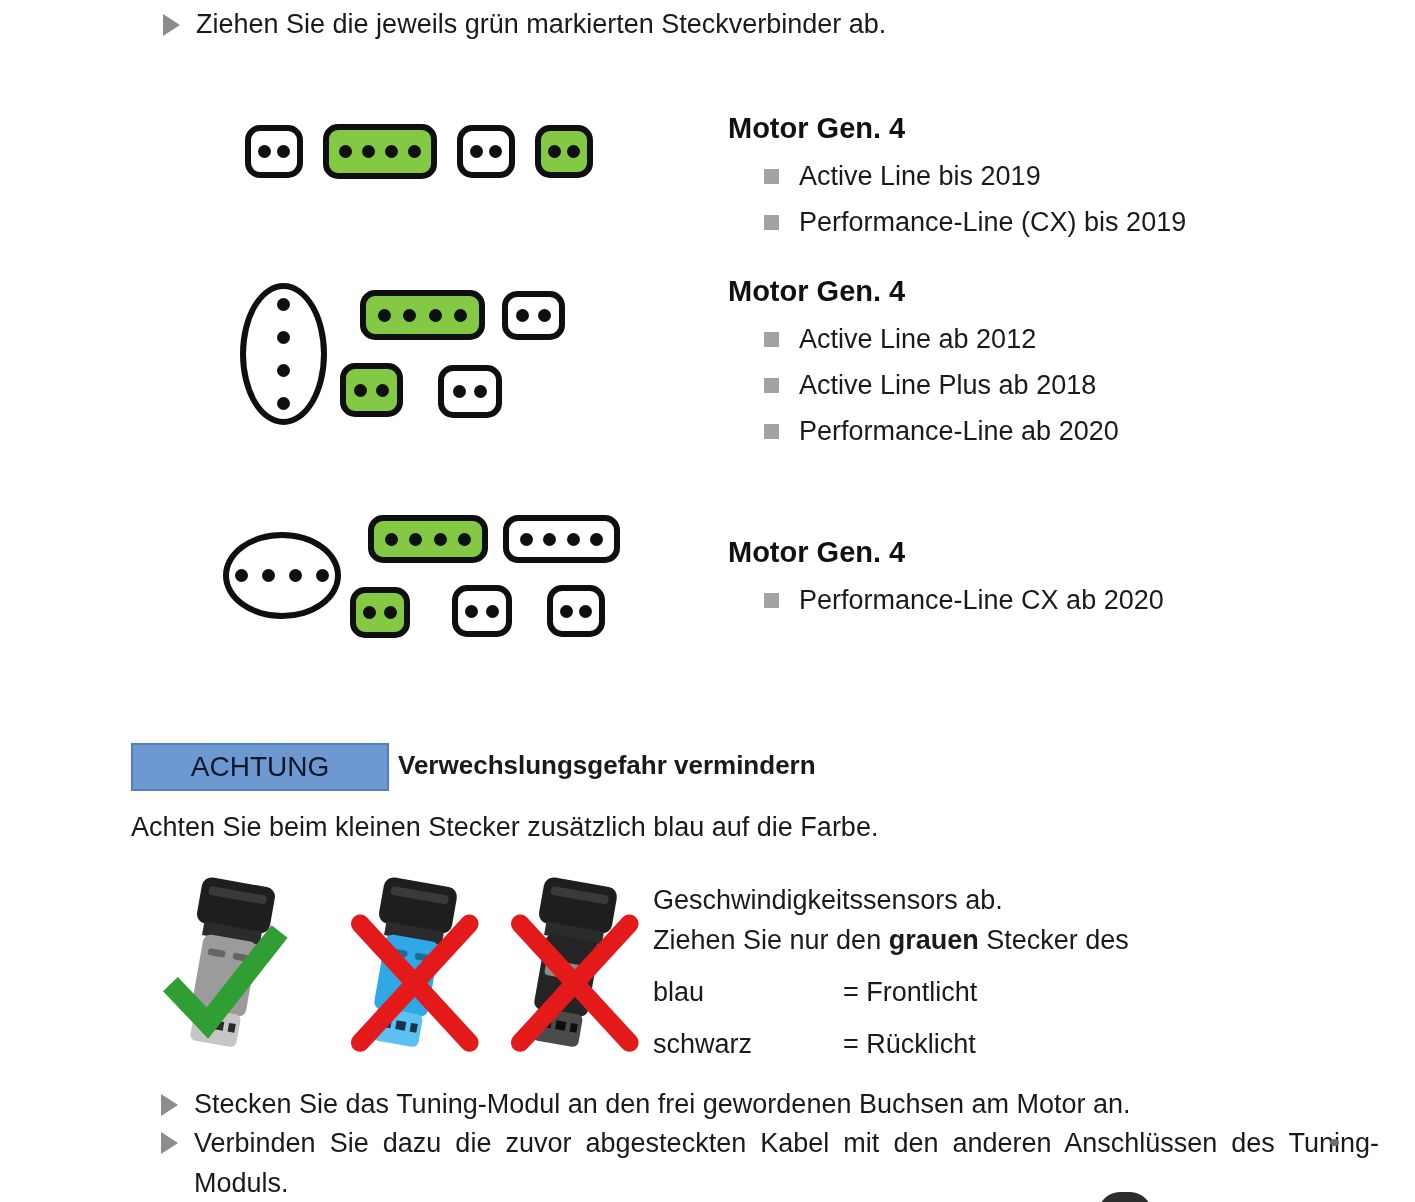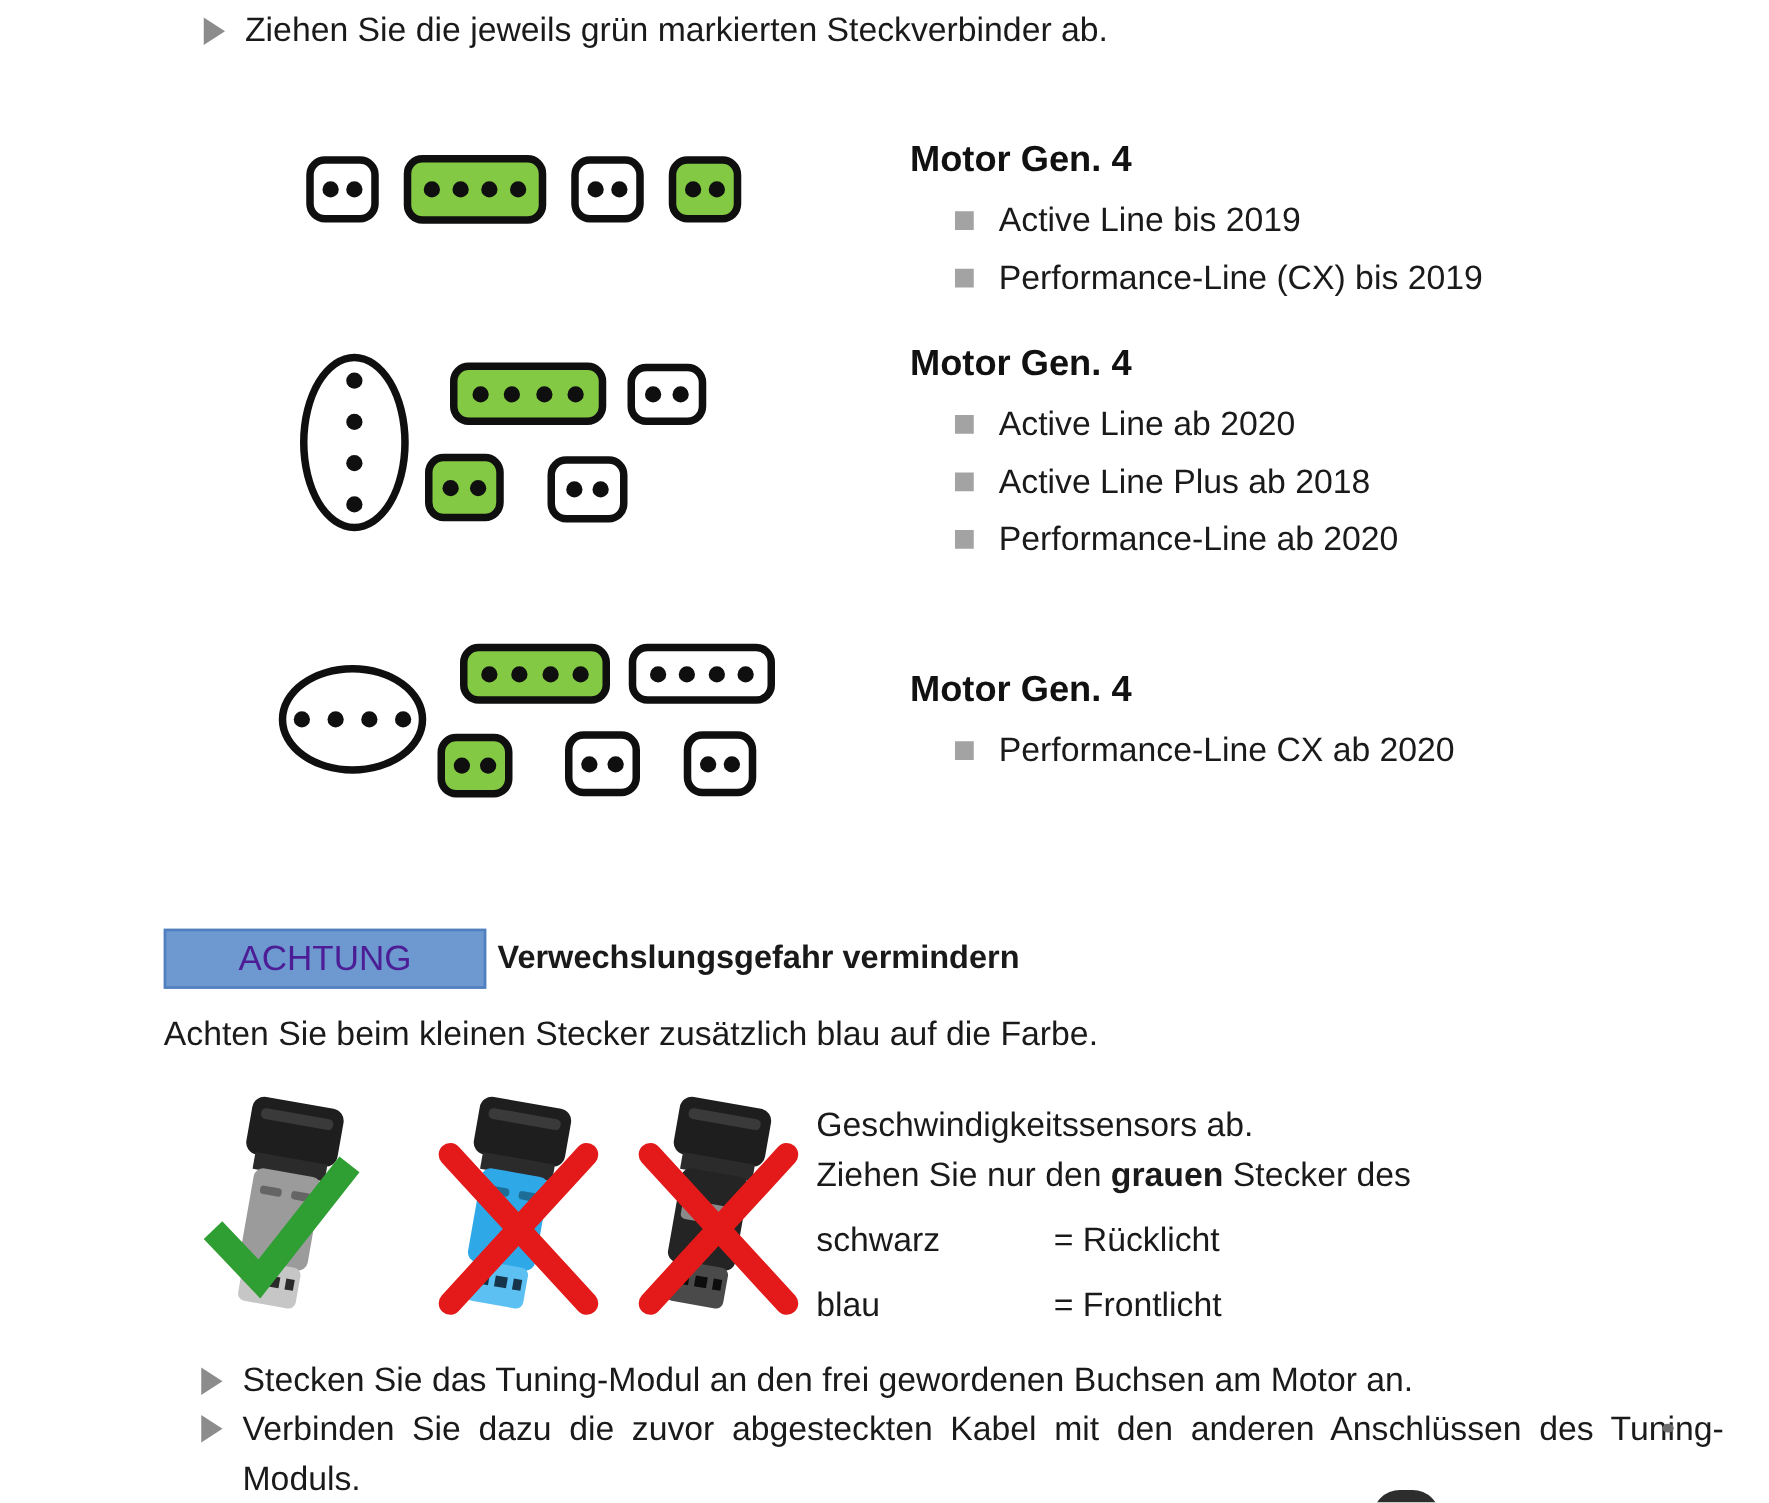--- a/index.html
+++ b/index.html
@@ -42,21 +42,21 @@
   .motor-title { font-size:29px; font-weight:bold; color:#111; }
   .motor-list { list-style:none; margin-top:16px; }
   .motor-list li { display:flex; align-items:center; margin:0 0 15px 36px; font-size:27px; }
   .sq { flex:0 0 auto; width:15px; height:15px; background:var(--list-square-gray); margin-right:20px; }
 
   
   .warning-box {
     position:absolute; left:131px; top:743px; width:258px; height:48px;
     background:var(--warning-box-fill); border:2px solid var(--warning-box-border);
     display:flex; align-items:center; justify-content:center;
-    font-size:28px; color:#4c1d95;
+    font-size:28px; color:#0f172a;
   }
   .warning-title { position:absolute; left:398px; top:750px; font-size:26px; font-weight:bold; }
   .note-line { position:absolute; left:131px; top:812px; font-size:27px; }
 
   
   .photo { position:absolute; width:168px; height:190px; }
   .mark-check { fill:none; stroke:var(--check-green); stroke-width:21; }
   .mark-cross path { fill:none; stroke:var(--cross-red); stroke-width:19; stroke-linecap:round; }
 
   
@@ -175,21 +175,21 @@
           <span>Performance-Line (CX) bis 2019</span>
         </li>
       </ul>
   </div>
 
   <div class="motor-section" style="top:275px;">
     <div class="motor-title">Motor Gen. 4</div>
     <ul class="motor-list">
         <li>
           <span class="sq"></span>
-          <span>Active Line ab 2020</span>
+          <span>Active Line ab 2012</span>
         </li>
         <li>
           <span class="sq"></span>
           <span>Active Line Plus ab 2018</span>
         </li>
         <li>
           <span class="sq"></span>
           <span>Performance-Line ab 2020</span>
         </li>
       </ul>
@@ -261,27 +261,27 @@
     <g class="mark-cross">
       <path d="M38 50 L150 172"></path>
       <path d="M150 50 L38 172"></path>
     </g>
   </svg>
 
   <div class="sensor-note">
     <div>Geschwindigkeitssensors ab.</div>
     <div><span>Ziehen Sie nur den </span><span class="b">grauen</span><span> Stecker des</span></div>
     <div class="legend-row">
+      <span class="legend-label">blau</span>
+      <span>= Frontlicht</span>
+    </div>
+    <div class="legend-row">
       <span class="legend-label">schwarz</span>
       <span>= Rücklicht</span>
     </div>
-    <div class="legend-row">
-      <span class="legend-label">blau</span>
-      <span>= Frontlicht</span>
-    </div>
   </div>
 
   <div class="step" style="left:145px; top:1085px;">
     <span class="tri"></span>
     <span class="step-text">Stecken Sie das Tuning-Modul an den frei gewordenen Buchsen am Motor an.</span>
   </div>
 
   <div class="step" style="left:145px; top:1123px;">
     <span class="tri"></span>
     <span class="step-par">Verbinden Sie dazu die zuvor abgesteckten Kabel mit den anderen Anschlüssen des Tuning-Moduls.</span>

